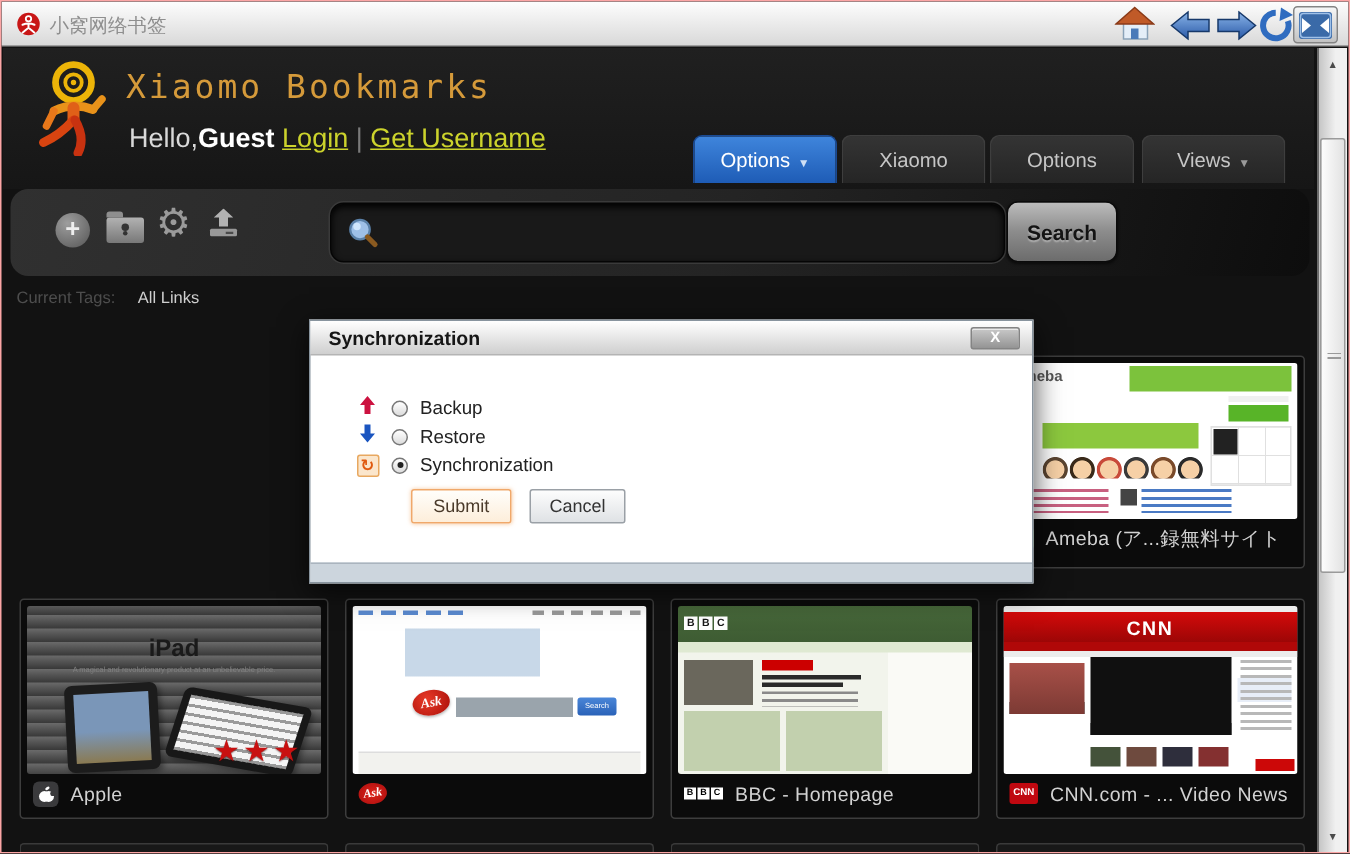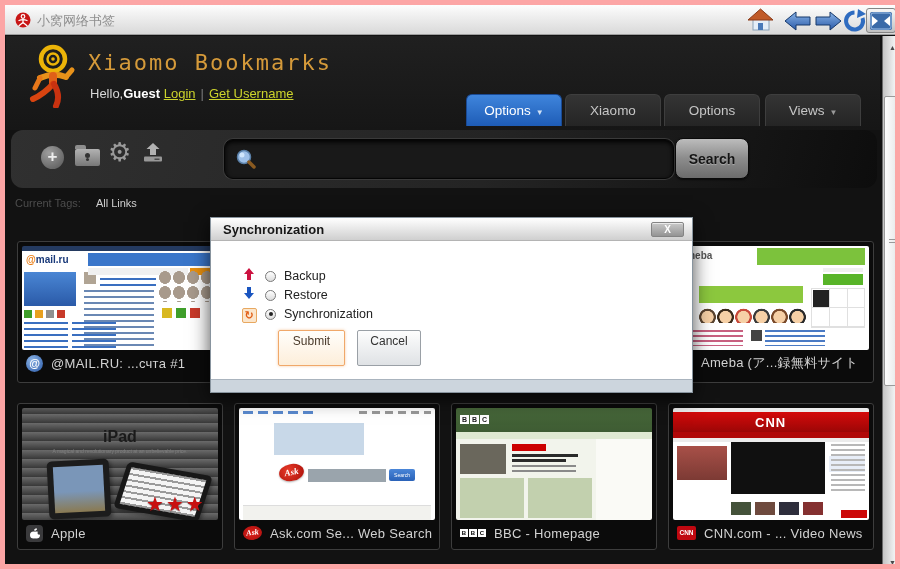--- a/index.html
+++ b/index.html
@@ -1,35 +1,35 @@
 <!DOCTYPE html>
 <html><head>
 <meta charset="utf-8">
 <style>
   * { margin:0; padding:0; box-sizing:border-box; }
   body { font-family:"Liberation Sans", sans-serif; background:#333; }
   #window { position:relative; width:900px; height:569px; background:#121212;
-            border:5px solid #fca5a5; overflow:hidden; }
+            border:1px solid #fca5a5; overflow:hidden; }
 
   
   #titlebar { position:absolute; left:0; top:0; width:898px; height:30px;
     background:linear-gradient(#fdfdfd,#d9d9d9); border-bottom:1px solid #9e9e9e; }
   #titlebar .app-title { position:absolute; left:32px; top:7px; font-size:13px; color:#8f8f8f; }
   .tb-ico { position:absolute; top:3px; cursor:pointer; }
   #btn-compact { position:absolute; top:3px; left:861px; width:30px; height:25px;
     background:linear-gradient(#f6f6f6,#c2c2c2); border:1px solid #848484; border-radius:3px;
     display:flex; align-items:center; justify-content:center; }
 
   
   #header { position:absolute; left:1px; top:31px; width:874px; height:94px;
     background:linear-gradient(#202020,#161616);padding-left:29px; }
   #app-logo { position:absolute; left:20px; top:8px; }
   #app-name { position:absolute; left:82px; top:14px; font-family:"DejaVu Sans Mono", monospace;
     font-size:22px; color:#d59a3a; letter-spacing:2px; }
-  #greeting { position:absolute; left:84px; top:50px; font-size:13px; color:#d8d8d8; }
+  #greeting { position:absolute; left:84px; top:50px; font-size:18px; color:#d8d8d8; }
   #greeting b { color:#fff; }
   #greeting a { color:#ccd32c; text-decoration:underline; cursor:pointer; }
   #greeting .sep { color:#7a7a7a; margin:0 5px; }
 
   
   .tab { position:absolute; top:58px; width:96px; height:32px; line-height:32px;
     text-align:center; font-size:13.5px; color:#c6c6c6; border-radius:6px 6px 0 0;
     background:linear-gradient(#343434,#252525); border:1px solid #3e3e3e; border-bottom:none;
     cursor:pointer; }
   .tab.active { background:linear-gradient(#3f85dc,#1e5cb6); color:#fff; border-color:#1a4a94; }
@@ -268,21 +268,21 @@
     gap:8px; cursor:pointer; }
   .dlg-ic { width:16px; text-align:center; }
   .sync-box { display:inline-block; width:15px; height:15px; border-radius:2px;
     background:#fbe6cc; border:1px solid #e8a860; color:#e05a10;
     font:bold 11px/13px "DejaVu Sans",sans-serif; text-align:center; }
   .radio { width:11px; height:11px; border-radius:50%; border:1px solid #787878;
     background:linear-gradient(#fff,#dcdcdc); position:relative; }
   .radio.checked::after { content:""; position:absolute; inset:2.5px; background:#222;
     border-radius:50%; }
   .dlg-lbl { font-size:12.5px; color:#222; }
-  .dlg-btn { position:absolute; top:112px; height:36px; font-size:12px; text-align:center;
+  .dlg-btn { position:absolute; top:112px; height:23px; font-size:12px; text-align:center;
     line-height:21px; border-radius:2px; cursor:pointer; }
   #btn-submit { left:67px; width:67px; border:1px solid #f0a86a; color:#4a3a2a;
     background:linear-gradient(#fffefb,#fdeeda); box-shadow:0 0 3px rgba(240,165,95,.6); }
   #btn-cancel { left:146px; width:64px; border:1px solid #9aa0a6; color:#333;
     background:linear-gradient(#fdfdfd,#dfe2e5); }
   #dlg-foot { position:absolute; left:0; bottom:0; width:100%; height:13px;
     background:#ccd5dd; border-top:1px solid #aab4be; }
 
   
   #scrollbar { position:absolute; left:877px; top:31px; width:20px; height:537px;
@@ -390,30 +390,20 @@
       <input id="search-input" value="" style="">
     </div>
     <div id="search-btn">Search</div>
   </div>
 
   <div id="tagsbar">
     <span class="lbl">Current Tags:</span>
     <span class="val">All Links</span>
   </div>
 
-  <div class="card r1" style="left:12px">
-    <div class="thumb t-mail">
-      <span class="m-logo"><b class="at">@</b><b class="dom">mail.ru</b></span>
-      <span class="m-av"></span>
-    </div>
-    <div class="caption">
-      <span class="ic-mail">@</span>
-      <span class="cap-text">@MAIL.RU: ...счта #1</span>
-    </div>
-  </div>
   <div class="card r1" style="left:229px">
     <div class="thumb t-hidden"></div>
     <div class="caption">
       <span class="cap-text"></span>
     </div>
   </div>
   <div class="card r1" style="left:446px">
     <div class="thumb t-hidden"></div>
     <div class="caption">
       <span class="cap-text"></span>
@@ -454,21 +444,20 @@
       <span class="cap-text">Apple</span>
     </div>
   </div>
   <div class="card r2" style="left:229px">
     <div class="thumb t-ask">
       <span class="ask-logo">Ask</span>
       <span class="ask-btn">Search</span>
     </div>
     <div class="caption">
       <span class="ic-ask">Ask</span>
-      <span class="cap-text">Ask.com Se... Web Search</span>
     </div>
   </div>
   <div class="card r2" style="left:446px">
     <div class="thumb t-bbc">
       <span class="bb-blocks">
           <i>B</i>
           <i>B</i>
           <i>C</i>
         </span>
     </div>

